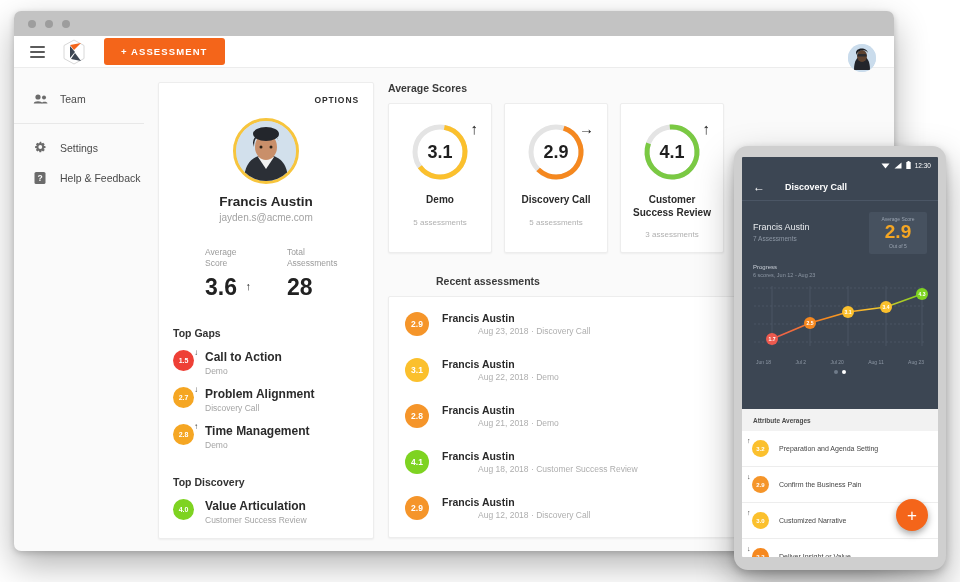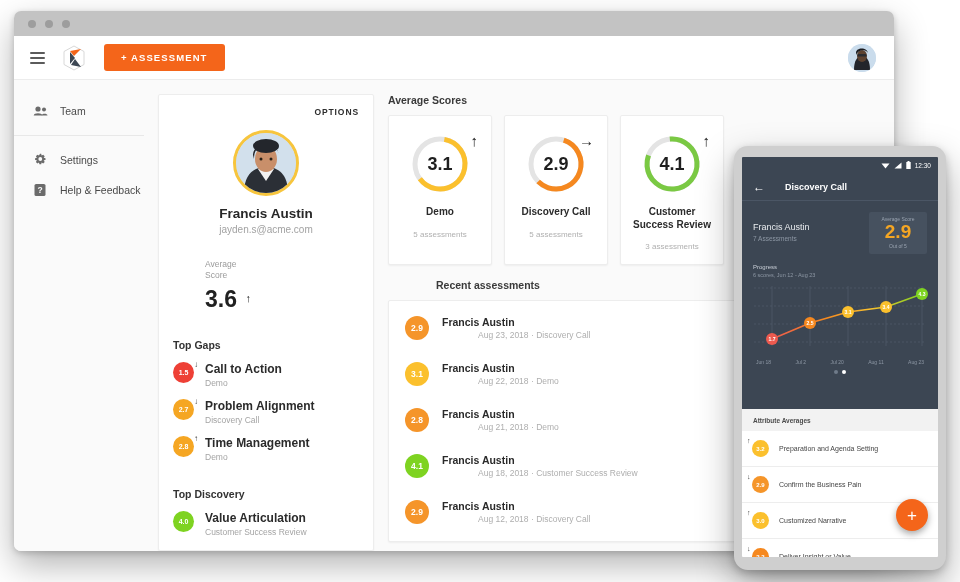--- a/index.html
+++ b/index.html
@@ -20,21 +20,21 @@
     box-shadow: 0 14px 34px rgba(0,0,0,0.30), 0 2px 6px rgba(0,0,0,0.18);
     overflow: hidden;
   }
   .titlebar {
     height: 25px; background: #c3c3c3;
     display: flex; align-items: center; padding-left: 14px; gap: 9px;
   }
   .dot { width: 8px; height: 8px; border-radius: 50%; background: #9d9d9d; }
 
   .appbar {
-    height: 44px; background: #ffffff;
+    height: 32px; background: #ffffff;
     display: flex; align-items: center; padding: 0 16px;
     border-bottom: 1px solid #ececec;
     position: relative;
   }
   .hamburger { width: 15px; display: flex; flex-direction: column; gap: 3px; cursor: pointer; }
   .hamburger i { display: block; height: 2px; background: #5b5b5b; border-radius: 1px; }
   .logo { margin-left: 17px; width: 24px; height: 26px; }
   .btn-assessment {
     margin-left: 18px; background: #f4651a; color: #fff;
     font-size: 9.5px; font-weight: bold; letter-spacing: 1.1px;
@@ -114,21 +114,21 @@
     position: absolute; inset: 0; display: flex; align-items: center; justify-content: center;
     font-size: 18px; font-weight: bold; color: #1f1f1f;
   }
   .gauge-trend {
     position: absolute; right: -6px; top: 1px;
     font-size: 15px; font-weight: bold; color: #1c1c1c; line-height: 1;
   }
   .gauge-label { font-size: 10px; font-weight: bold; color: #2b2b2b; margin-top: 10px; line-height: 1.25; }
   .gauge-count { font-size: 8px; color: #b0b0b0; margin-top: 11px; }
 
-  .recent-head { margin-top: 14px; padding-left: 48px; }
+  .recent-head { margin-top: 22px; padding-left: 48px; }
   .recent-card { padding: 4px 0 6px; }
   .rec-row { display: flex; align-items: center; gap: 13px; padding: 11px 16px; cursor: pointer; }
   .rec-bubble {
     width: 24px; height: 24px; border-radius: 50%; flex: none;
     color: #fff; font-size: 8.5px; font-weight: bold;
     display: flex; align-items: center; justify-content: center;
   }
   .rec-name { font-size: 10.5px; font-weight: bold; color: #2a2a2a; }
   .rec-meta { font-size: 8.5px; color: #aeaeae; margin-top: 2px; margin-left: 36px; }
 
@@ -297,20 +297,29 @@
 
           <div class="stats">
             <div>
               <div class="stat-lbl">
                 <div>Average</div>
                 <div>Score</div>
               </div>
               <div class="stat-val">
                 <span>3.6</span>
                 <span class="arr">↑</span>
+              </div>
+            </div>
+            <div>
+              <div class="stat-lbl">
+                <div>Total</div>
+                <div>Assessments</div>
+              </div>
+              <div class="stat-val">
+                <span>28</span>
               </div>
             </div>
           </div>
 
           <div class="sec-title">Top Gaps</div>
 
           <div class="attr-row">
             <div class="bubble" style="background:#ee4036">
               <span>1.5</span>
               <span class="dir">↓</span>

